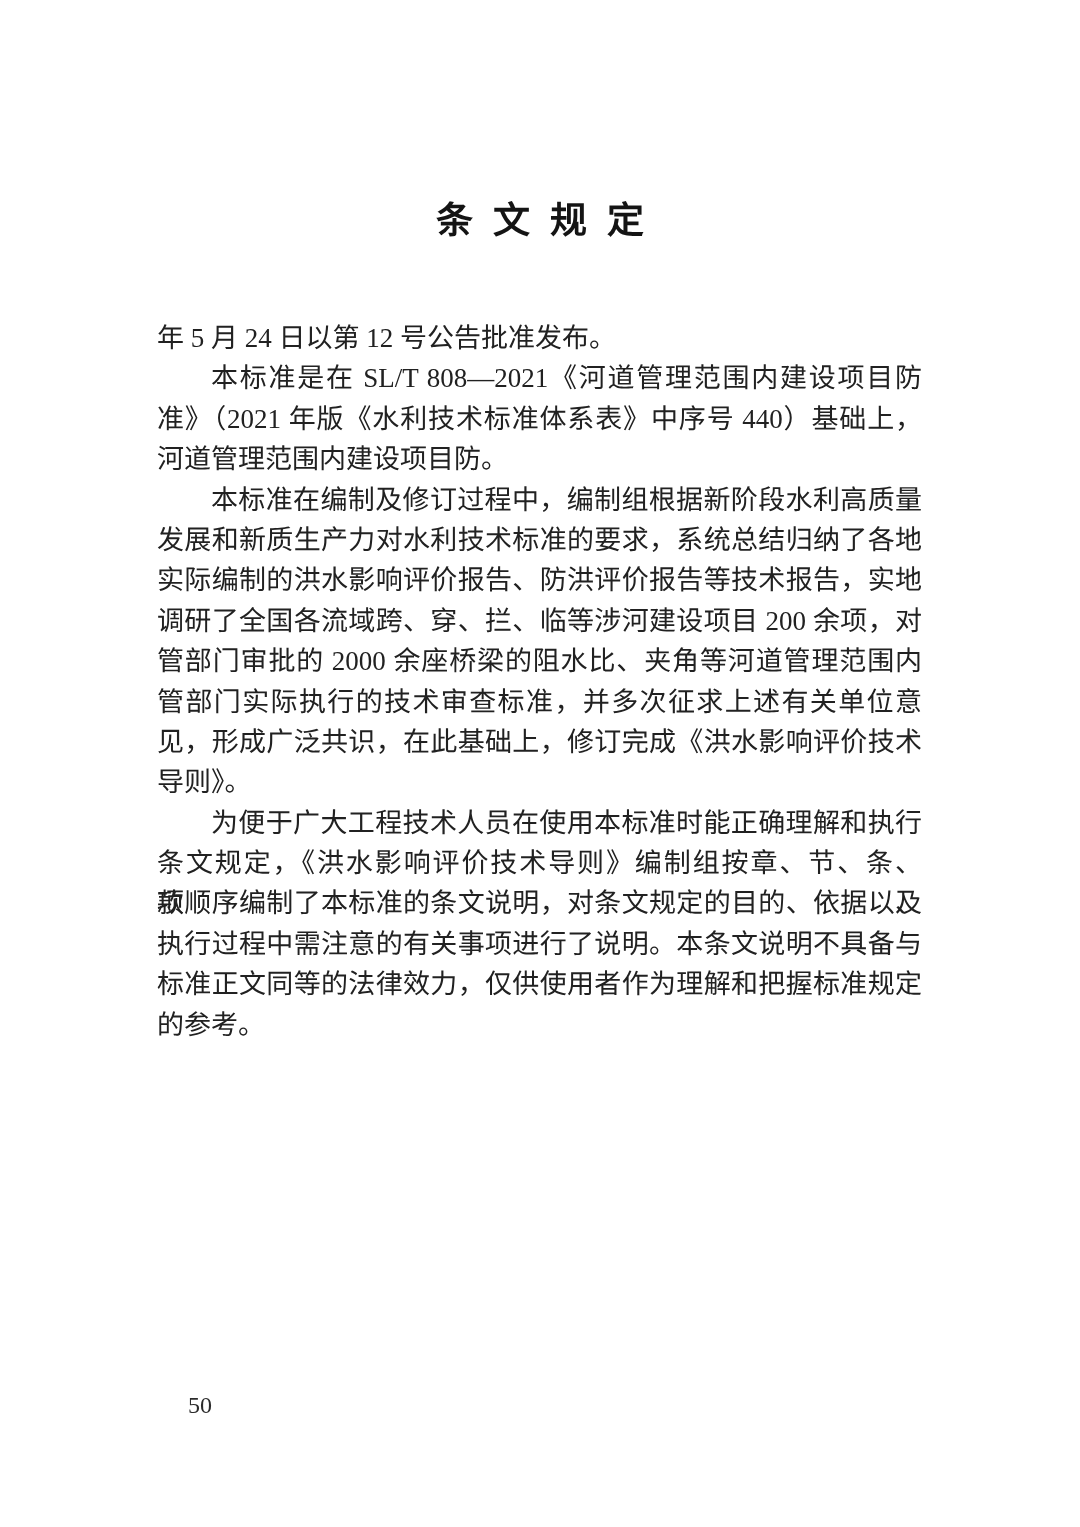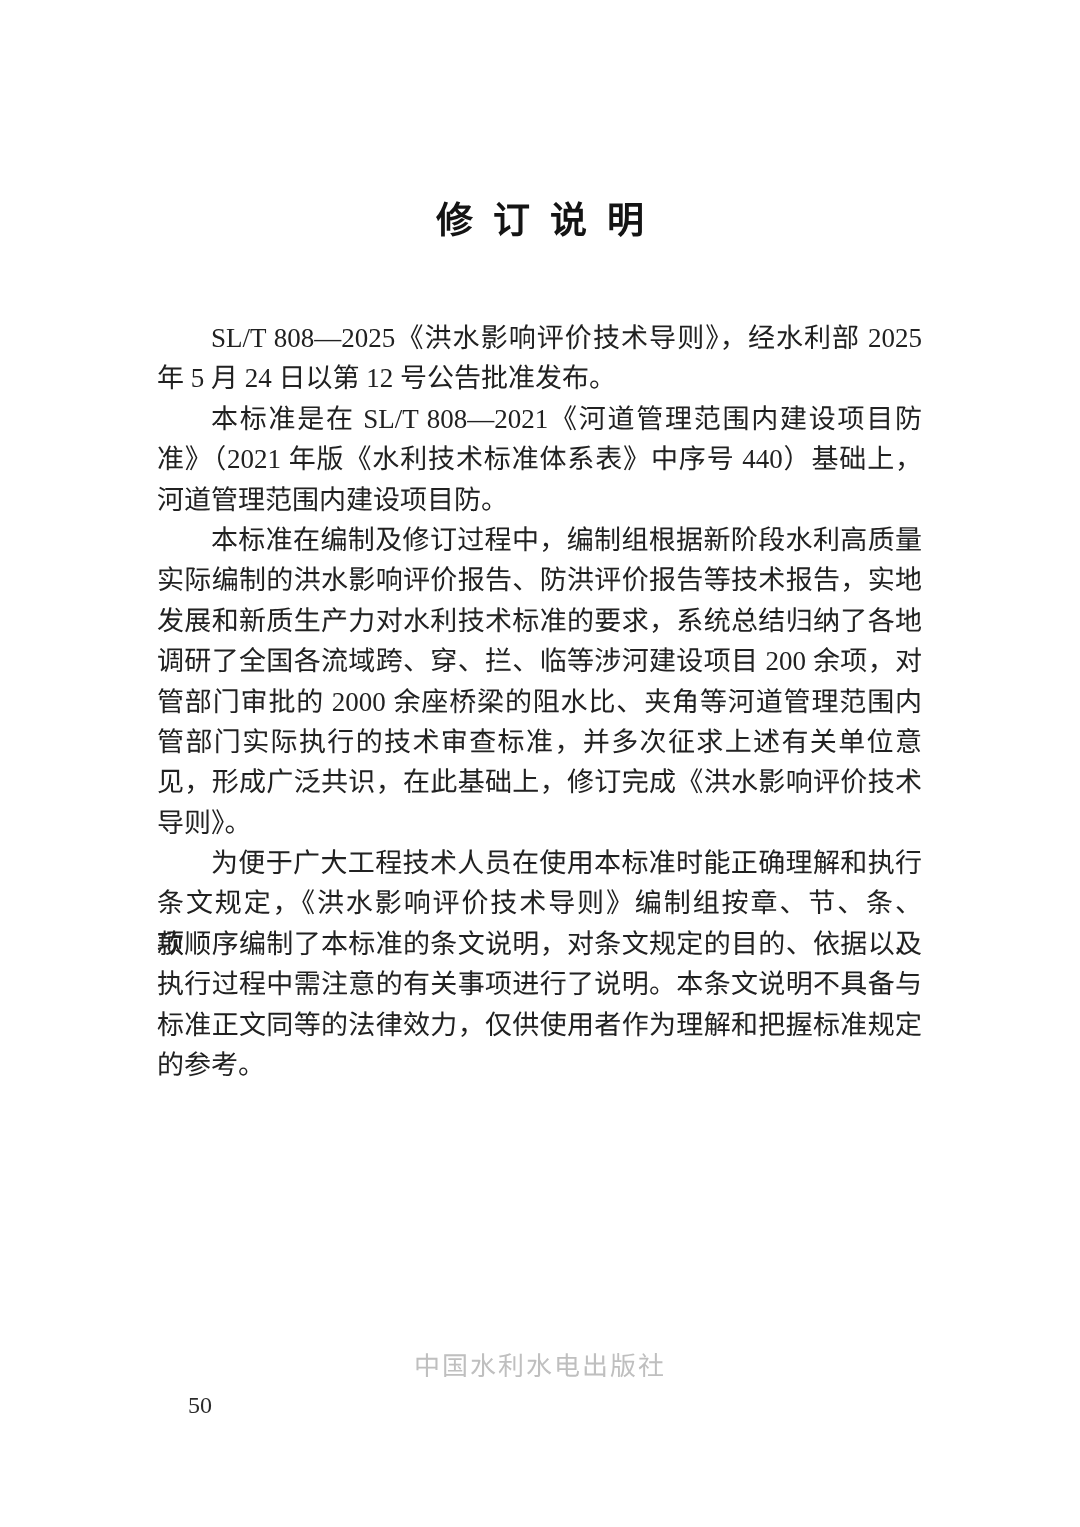--- a/index.html
+++ b/index.html
@@ -76,49 +76,47 @@
     font-size: 24px;
     line-height: 34px;
     color: #2b2b2b;
   }
 </style>
 </head>
 <body>
 
 <div class="page">
 
-  <h1 class="doc-title">修订说明</h1>
+  <h1 class="doc-title">条文规定</h1>
 
   <main class="body-text">
       <div class="para">
-        <div class="line first">SL/T 808—2025《洪水影响评价技术导则》，经水利部 2025</div>
         <div class="line final">年 5 月 24 日以第 12 号公告批准发布。</div>
       </div>
       <div class="para">
         <div class="line first">本标准是在 SL/T 808—2021《河道管理范围内建设项目防</div>
         <div class="line">准》（2021 年版《水利技术标准体系表》中序号 440）基础上，</div>
         <div class="line final">河道管理范围内建设项目防。</div>
       </div>
       <div class="para">
         <div class="line first">本标准在编制及修订过程中，编制组根据新阶段水利高质量</div>
+        <div class="line">发展和新质生产力对水利技术标准的要求，系统总结归纳了各地</div>
         <div class="line">实际编制的洪水影响评价报告、防洪评价报告等技术报告，实地</div>
-        <div class="line">发展和新质生产力对水利技术标准的要求，系统总结归纳了各地</div>
         <div class="line">调研了全国各流域跨、穿、拦、临等涉河建设项目 200 余项，对</div>
         <div class="line">管部门审批的 2000 余座桥梁的阻水比、夹角等河道管理范围内</div>
         <div class="line">管部门实际执行的技术审查标准，并多次征求上述有关单位意</div>
         <div class="line">见，形成广泛共识，在此基础上，修订完成《洪水影响评价技术</div>
         <div class="line final">导则》。</div>
       </div>
       <div class="para">
         <div class="line first">为便于广大工程技术人员在使用本标准时能正确理解和执行</div>
         <div class="line">条文规定，《洪水影响评价技术导则》编制组按章、节、条、款、</div>
         <div class="line">项顺序编制了本标准的条文说明，对条文规定的目的、依据以及</div>
         <div class="line">执行过程中需注意的有关事项进行了说明。本条文说明不具备与</div>
         <div class="line">标准正文同等的法律效力，仅供使用者作为理解和把握标准规定</div>
         <div class="line final">的参考。</div>
       </div>
     </main>
 
-  <div class="watermark">中国水利水电出版社</div>
 
   <div class="page-number">50</div>
 
 </div>
 
 </body></html>

